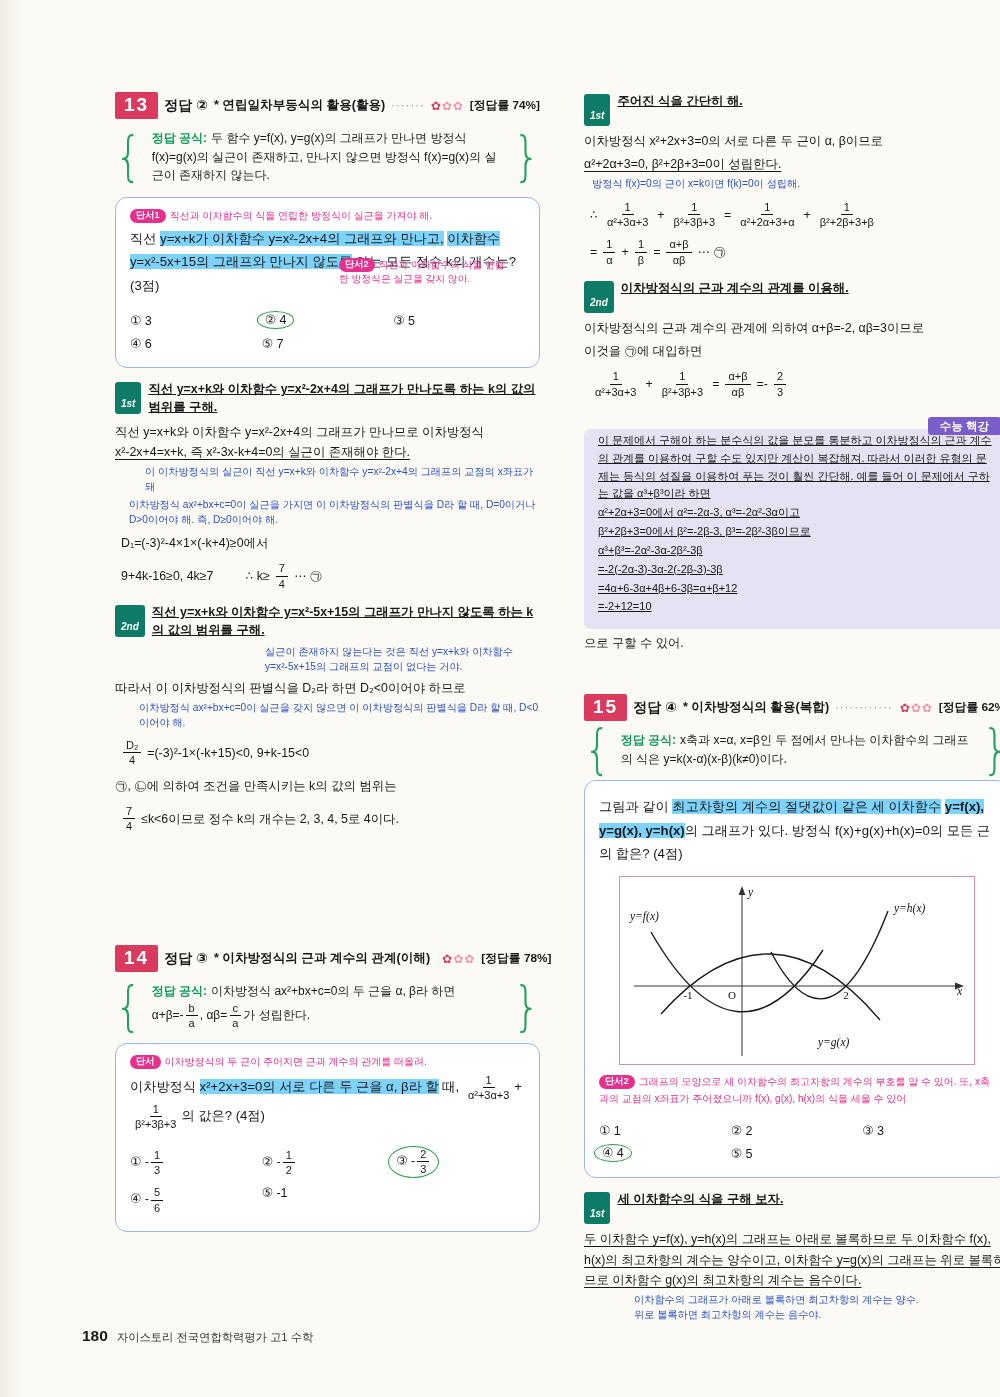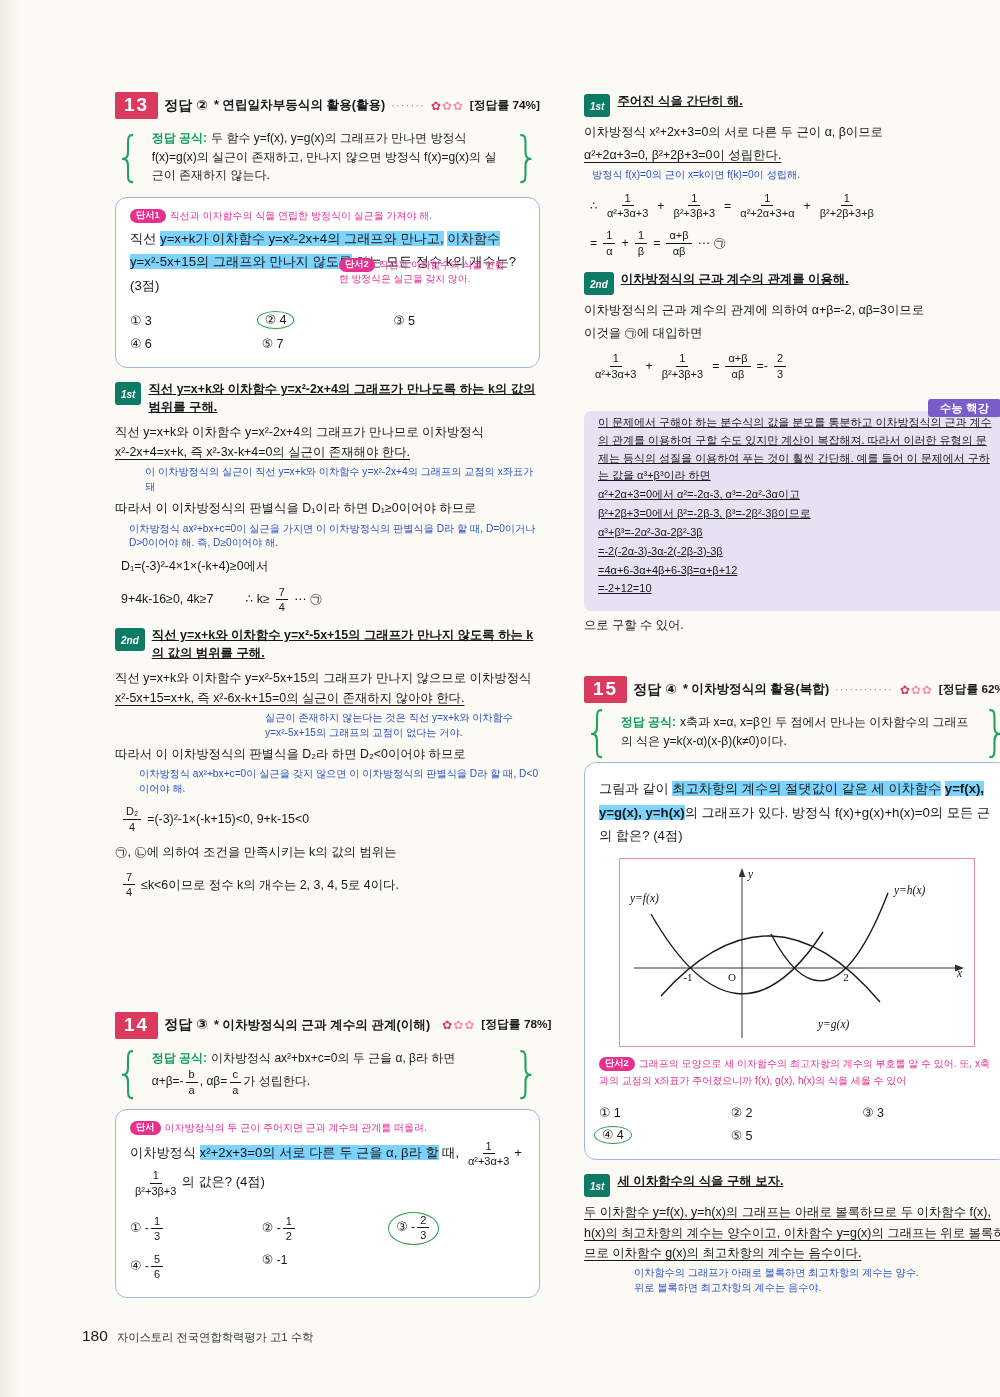--- a/index.html
+++ b/index.html
@@ -47,21 +47,21 @@
     color:#e5308e; font-size:9.8px; line-height:1.4; }
   .choices { display:flex; flex-wrap:wrap; margin-top:12px; font-size:12.6px; }
   .choice { width:33.33%; padding:4px 0; }
   .circled { display:inline-block; border:1.6px solid #2f9e4a; border-radius:50%;
     padding:0 7px 1px; margin:-2px 0 -2px -5px; }
 
   
   .sol { font-size:12.4px; line-height:1.62; }
   .step { display:flex; gap:7px; align-items:flex-start; margin:12px 0 5px; }
   .sbadge { flex:0 0 auto; background:#0e7b66; color:#fff; font-size:10px; font-weight:bold;
-    font-style:italic; padding:5px 6px 2px; border-radius:3px; margin-top:2px; }
+    font-style:italic; padding:14px 6px 2px; border-radius:3px; margin-top:2px; }
   .stitle { font-weight:bold; line-height:1.45; padding-top:1px;text-decoration:underline; }
   .para { margin:3px 0; }
   .ul { text-decoration:underline; text-underline-offset:3px; }
   .bnote { color:#2d52c5; font-size:10.2px; line-height:1.42; margin:1px 0 4px; }
   .ml8{margin-left:8px}.ml14{margin-left:14px}.ml24{margin-left:24px}.ml30{margin-left:30px}
   .ml44{margin-left:44px}.ml50{margin-left:50px}.ml130{margin-left:130px}.ml150{margin-left:150px}
   .eqline { margin:6px 0 6px 6px; }
   .meq { display:flex; align-items:center; flex-wrap:wrap; gap:4px; margin:8px 0 8px 6px; }
   .gap { display:inline-block; width:24px; }
   .frac { display:inline-flex; flex-direction:column; align-items:center;
@@ -83,21 +83,21 @@
   .axis { stroke:#333; stroke-width:1; }
   .axf { fill:#333; }
   .curve { fill:none; stroke:#1a1a1a; stroke-width:1.4; }
   .glabel { font-family:"Liberation Serif",serif; font-style:italic; font-size:11.5px; fill:#111; }
   .gnum { font-family:"Liberation Serif",serif; font-size:11px; fill:#111; }
 
   .mt112 { margin-top:112px; }
   .mt42 { margin-top:42px; }
 
   .footer { position:absolute; left:82px; bottom:52px; display:flex; gap:9px; align-items:baseline; }
-  .fnum { font-weight:normal; font-size:15.5px; }
+  .fnum { font-weight:bold; font-size:15.5px; }
   .ftext2 { font-size:11.3px; color:#333; }
 </style>
 </head>
 <body>
 
 <div class="page">
 <div class="columns">
 
   <div class="col">
 
@@ -137,38 +137,36 @@
         </div>
       </div>
 
       <div class="sol">
         <div class="step">
           <span class="sbadge">1st</span>
           <span class="stitle">직선 y=x+k와 이차함수 y=x²-2x+4의 그래프가 만나도록 하는 k의 값의 범위를 구해.</span>
         </div>
         <p class="para"><span>직선 y=x+k와 이차함수 y=x²-2x+4의 그래프가 만나므로 이차방정식 </span><span class="ul">x²-2x+4=x+k, 즉 x²-3x-k+4=0의 실근이 존재해야 한다.</span></p>
         <p class="bnote ml30">이 이차방정식의 실근이 직선 y=x+k와 이차함수 y=x²-2x+4의 그래프의 교점의 x좌표가 돼</p>
-        <p class="para">따라서 이 이차방정식의 판별식을 D₁이라 하면 D₁≥0이어야 하므로</p>
         <p class="bnote ml14">이차방정식 ax²+bx+c=0이 실근을 가지면 이 이차방정식의 판별식을 D라 할 때, D=0이거나 D&gt;0이어야 해. 즉, D≥0이어야 해.</p>
         <p class="para eqline">D₁=(-3)²-4×1×(-k+4)≥0에서</p>
         <div class="meq">
           <span>9+4k-16≥0, 4k≥7</span>
           <span class="gap"></span>
           <span>∴ k≥</span>
           <span class="frac">
                 <span class="fn">7</span>
                 <span class="fd">4</span>
               </span>
           <span>⋯ ㉠</span>
         </div>
         <div class="step">
           <span class="sbadge">2nd</span>
           <span class="stitle">직선 y=x+k와 이차함수 y=x²-5x+15의 그래프가 만나지 않도록 하는 k의 값의 범위를 구해.</span>
         </div>
-        <p class="para"><span>직선 y=x+k와 이차함수 y=x²-5x+15의 그래프가 만나지 않으므로 이차방정식 </span><span class="ul">x²-5x+15=x+k, 즉 x²-6x-k+15=0의 실근이 존재하지 않아야 한다.</span></p>
         <p class="bnote ml150">실근이 존재하지 않는다는 것은 직선 y=x+k와 이차함수 y=x²-5x+15의 그래프의 교점이 없다는 거야.</p>
         <p class="para">따라서 이 이차방정식의 판별식을 D₂라 하면 D₂&lt;0이어야 하므로</p>
         <p class="bnote ml24">이차방정식 ax²+bx+c=0이 실근을 갖지 않으면 이 이차방정식의 판별식을 D라 할 때, D&lt;0이어야 해.</p>
         <div class="meq">
           <span class="frac">
                 <span class="fn">D₂</span>
                 <span class="fd">4</span>
               </span>
           <span>=(-3)²-1×(-k+15)&lt;0, 9+k-15&lt;0</span>
         </div>

